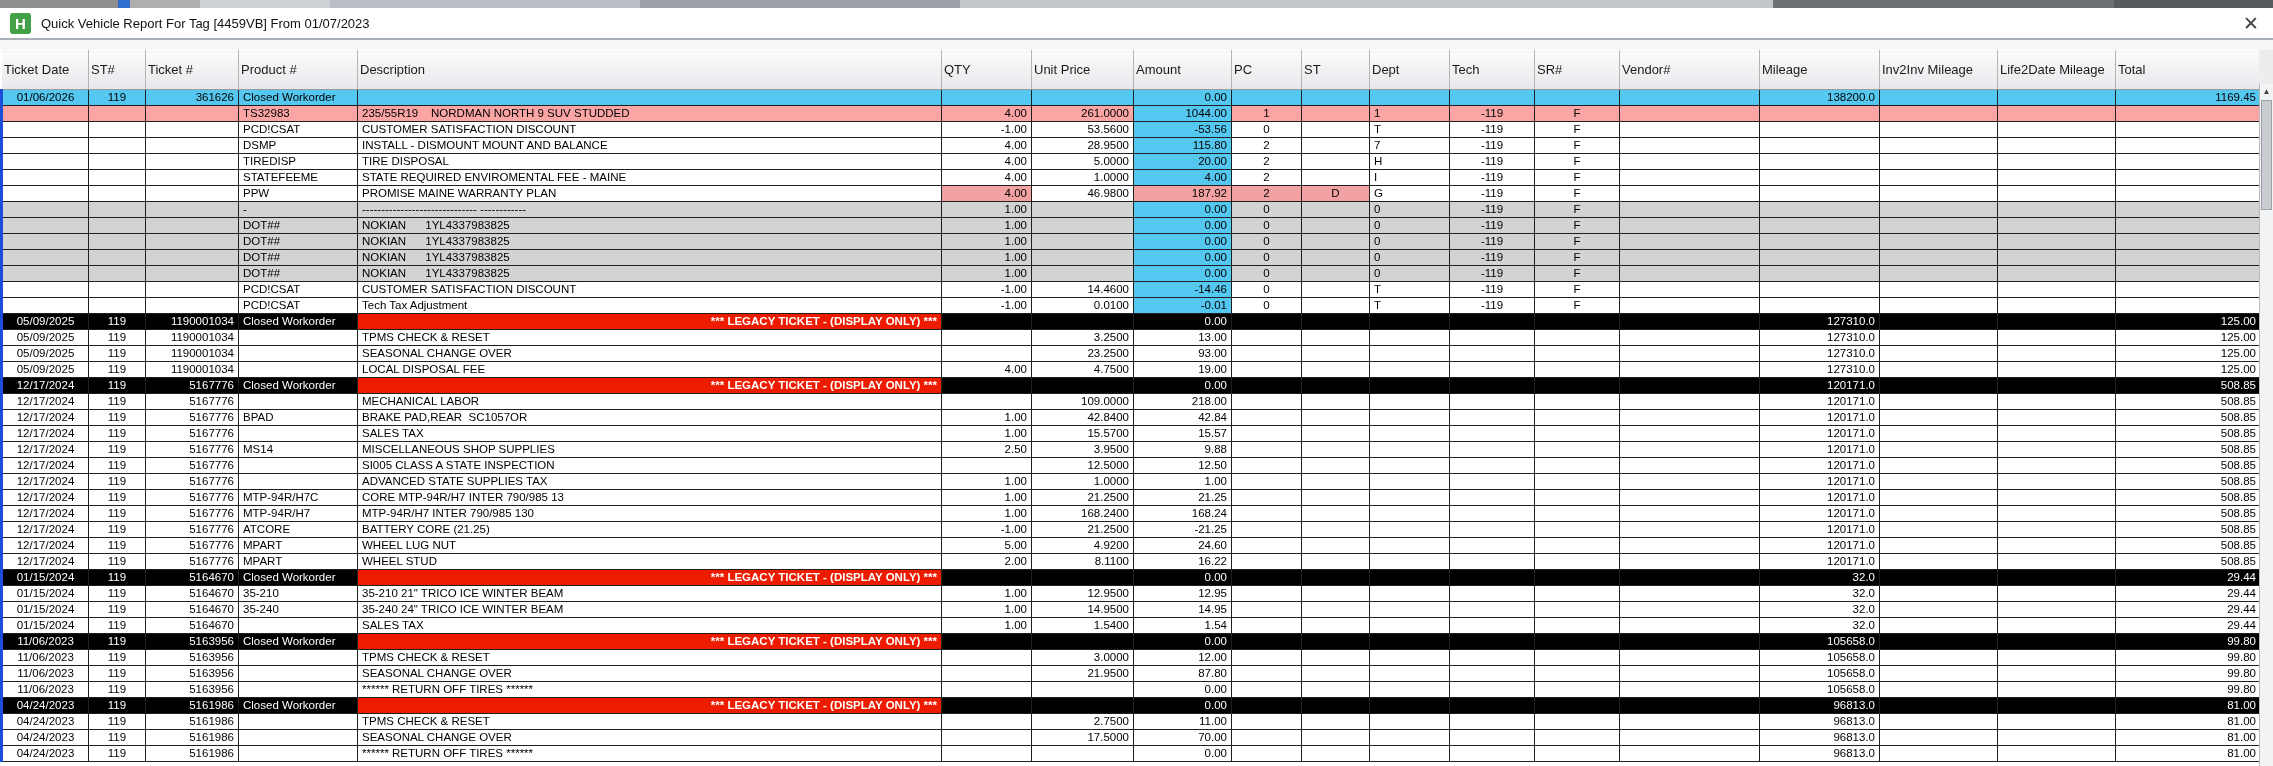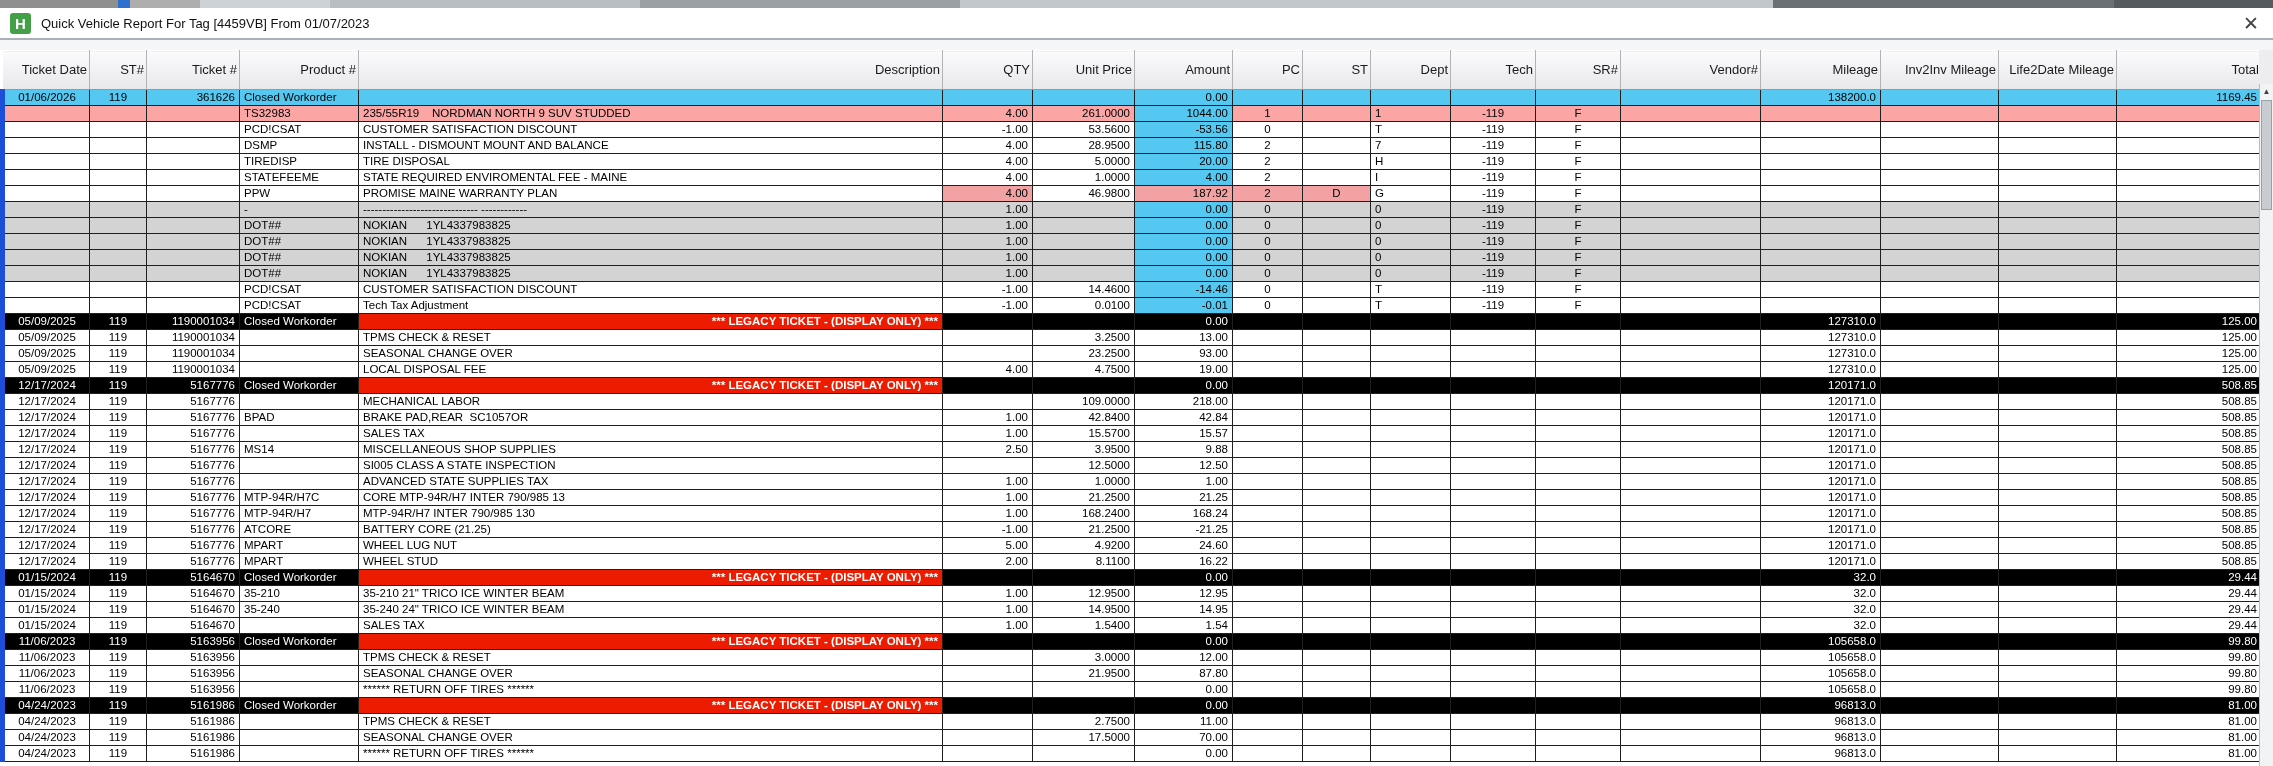--- a/index.html
+++ b/index.html
@@ -11,24 +11,24 @@
   .titlebar{display:flex;align-items:center;height:30px;background:#ffffff;padding-left:10px;}
   .app-icon{width:21px;height:21px;background:#43A047;color:#fff;font-weight:bold;font-size:15px;
     display:flex;align-items:center;justify-content:center;border-radius:3px;margin-right:10px;}
   .title{font-size:13px;color:#111;}
   .close{margin-left:auto;margin-right:14px;font-size:19px;color:#444;cursor:pointer;line-height:1;}
   .sep{height:2px;background:#aab0b8;}
   .gap{height:10px;background:#f5f6f7;}
   table{border-collapse:collapse;table-layout:fixed;width:2259px;background:#fff;}
   th{background:linear-gradient(#fbfbfc,#e7e8eb);border-right:1px solid #b3b3b3;border-left:1px solid #ffffff;
      border-bottom:1px solid #9a9a9a;border-top:1px solid #ffffff;height:34px;font-size:13px;font-weight:normal;
-     color:#1a1a1a;text-align:right;vertical-align:middle;line-height:1.15;padding:2px;overflow:hidden;}
+     color:#1a1a1a;text-align:left;vertical-align:middle;line-height:1.15;padding:2px;overflow:hidden;}
   td{height:16px;line-height:15px;padding:0 4px;box-sizing:border-box;font-size:11.5px;
      border-right:1px solid #1f1f1f;border-bottom:1px solid #1f1f1f;overflow:hidden;white-space:pre;}
-  td:first-child{border-left:5px solid #1d4ed8;}
+  td:first-child{border-left:3px solid #1d4ed8;}
   .a-left{text-align:left}.a-right{text-align:right}.a-center{text-align:center}
   .bg-blue{background:#55C8F1;}
   .bg-gold{background:#fca5a5;}
   .bg-gray{background:#D3D3D3;}
   .bg-pink{background:#F2A2A2;}
   .bg-black{background:#000;color:#fff;}
   .bg-red{background:#ED1B00;color:#fff;font-weight:700;text-align:right;}
   .header-filler{position:absolute;top:50px;right:0;width:14px;height:34px;background:#ededf0;border-bottom:1px solid #9a9a9a;}
   .vscroll{position:absolute;top:84px;right:0;bottom:0;width:14px;background:#f2f3f5;border-left:1px solid #b9b9b9;box-sizing:border-box;}
   .vs-arrow{height:15px;display:flex;align-items:center;justify-content:center;font-size:8px;color:#3f3f3f;}

